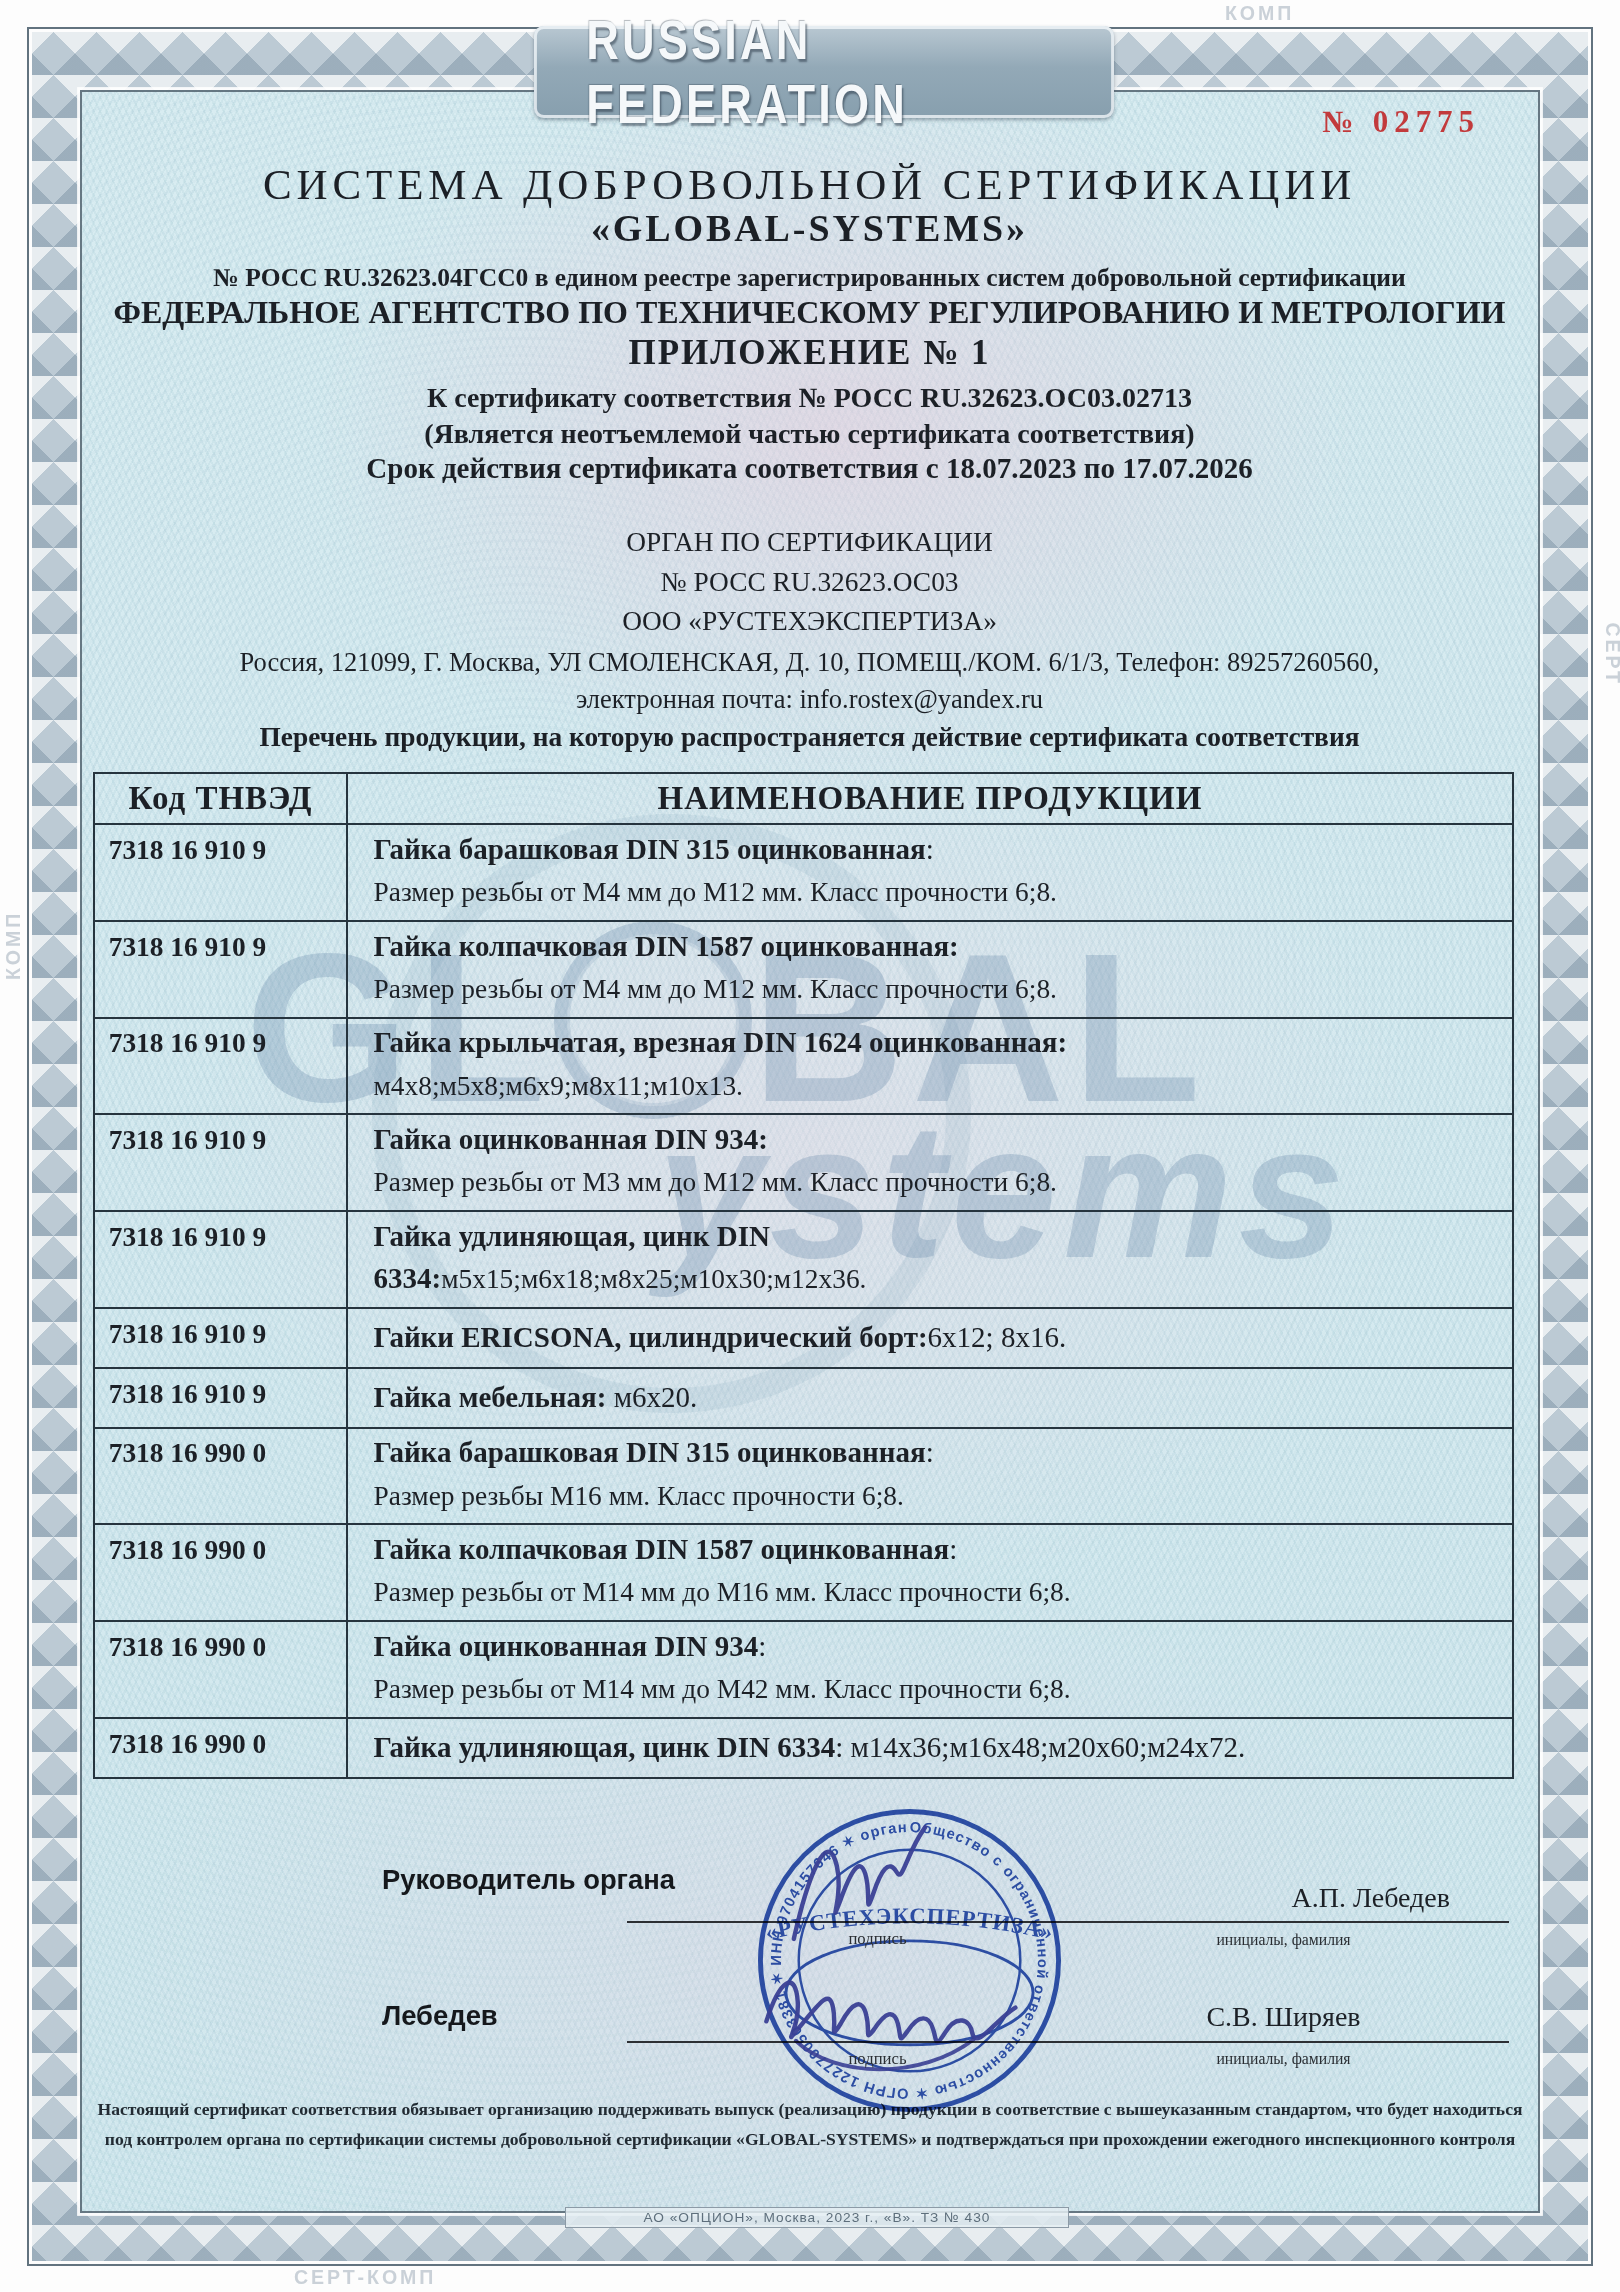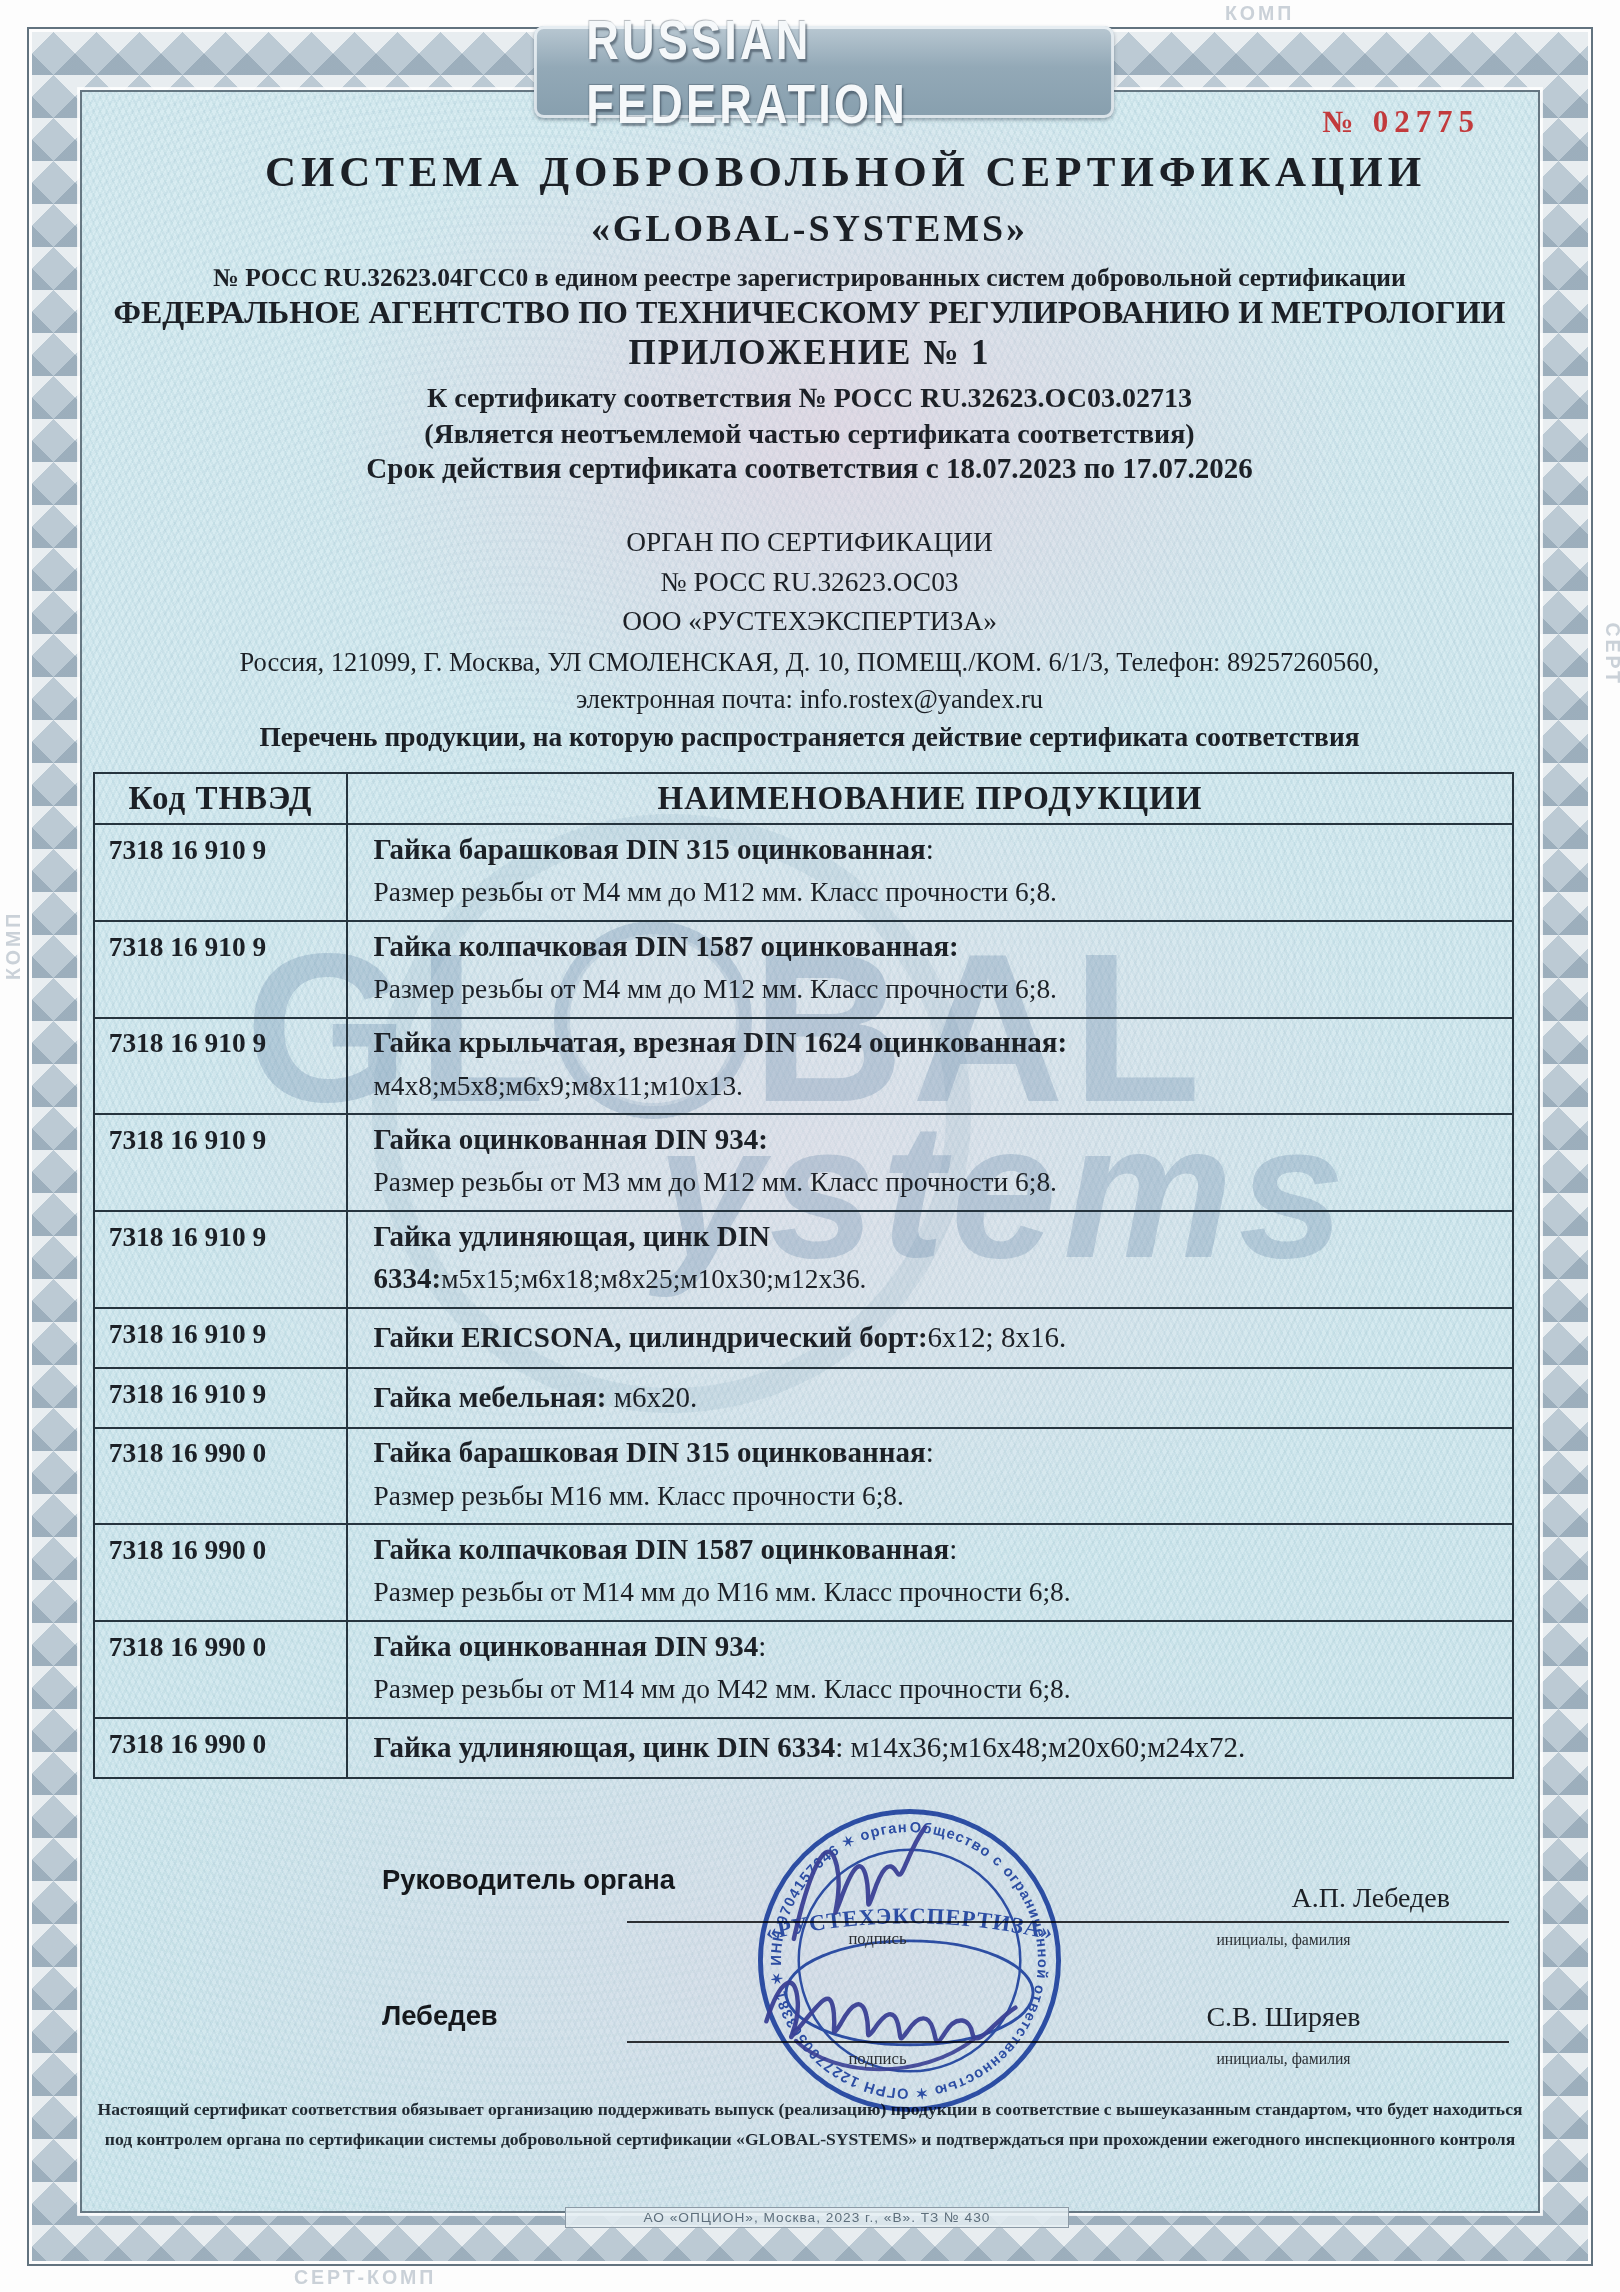--- a/index.html
+++ b/index.html
@@ -35,21 +35,21 @@
   
   .banner{position:absolute;left:534px;top:25.5px;width:580px;height:92px;z-index:6;
     background:linear-gradient(180deg,#b9c8d2,#93a9b7 45%,#879fae);
     border-radius:9.8px;box-shadow:inset 0 0 0 2.9px rgba(245,250,252,.75), 0 2px 3.9px rgba(60,75,90,.45);
     display:flex;align-items:center;justify-content:flex-start;}
   .banner span{display:inline-block;transform:scaleX(.82);font-family:"Liberation Sans",sans-serif;
     font-weight:800;font-size:55px;letter-spacing:3.9px;color:#f5f8fa;
     text-shadow:2px 2.9px 2px rgba(45,60,75,.55), -1px -1px 1px rgba(45,60,75,.35);}
   .serial{left:1264px;top:104px;width:274px;text-align:center;font-weight:700;font-size:31px;
     letter-spacing:5.9px;color:#c23a3c;}
-  .t1{top:147px;font-weight:700;font-size:43px;letter-spacing:4.9px;margin-left:36px;}
+  .t1{top:160px;font-weight:400;font-size:43px;letter-spacing:4.9px;}
   .t2{top:206px;font-weight:700;font-size:38px;letter-spacing:2.9px;}
   .reg{top:263px;font-weight:700;font-size:25.5px;}
   .agency{top:294px;font-weight:700;font-size:32px;}
   .annex{top:333px;font-weight:700;font-size:35px;letter-spacing:2px;}
   .certref{top:382px;font-weight:700;font-size:28px;}
   .certnote{top:418px;font-weight:700;font-size:28px;}
   .validity{top:452px;font-weight:700;font-size:29px;}
   .org{font-size:27.4px;}
   .o1{top:527px;} .o2{top:567px;} .o3{top:606px;}
   .addr{top:647px;font-size:26.5px;}

